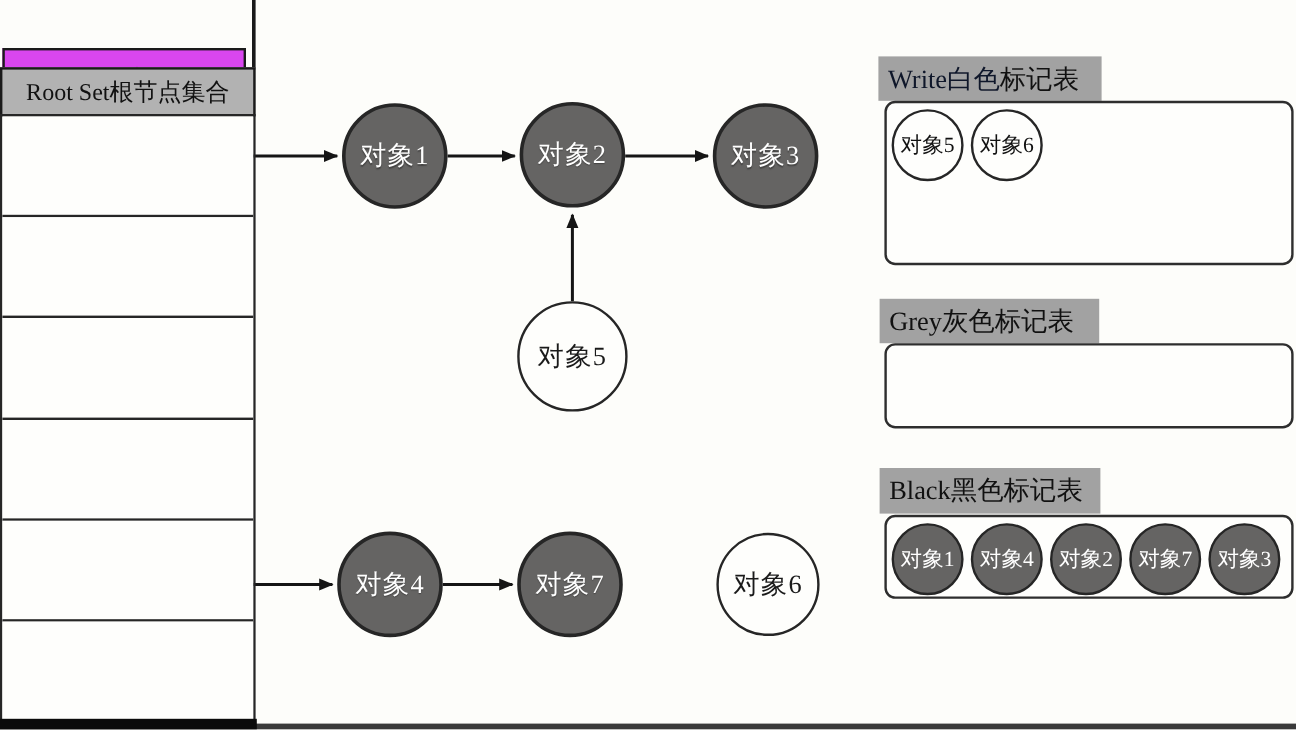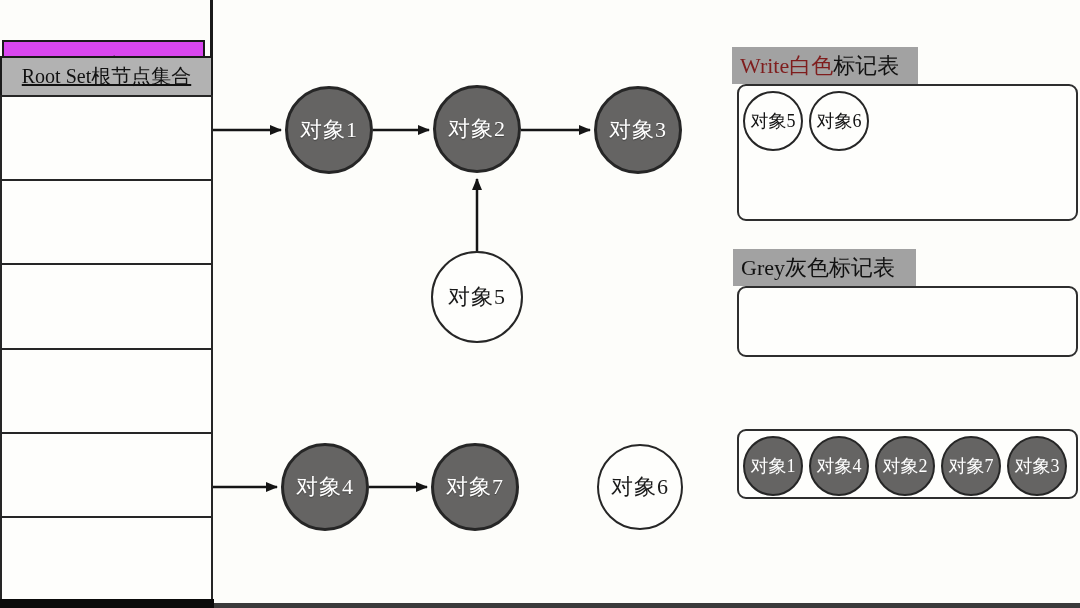--- a/index.html
+++ b/index.html
@@ -6,42 +6,42 @@
   body{font-family:"Liberation Serif","DejaVu Serif",serif;}
   #stage{position:relative;width:1080px;height:608px;background:#fdfdfa;overflow:hidden;}
 
   
   .col-right-line{position:absolute;left:210px;top:0;width:3px;height:58px;background:#1a1a1a;}
   .program-header{position:absolute;left:2px;top:3px;width:203px;height:53px;
     background:#d946ef;border:2px solid #1a1a1a;display:flex;align-items:center;justify-content:center;
     font-size:22px;color:#1c1c1c;box-sizing:border-box;margin-top:37px;}
   .rootset-header{position:absolute;left:0;top:56px;width:213px;height:41px;
     background:#b2b2b2;border:2px solid #1a1a1a;display:flex;align-items:center;justify-content:center;
-    font-size:20px;color:#111;box-sizing:border-box;white-space:nowrap;text-decoration:underline;}
+    font-size:20px;color:#111;box-sizing:border-box;white-space:nowrap;}
   .stack-body{position:absolute;left:0;top:95px;width:213px;height:507px;
     border:2px solid #262626;box-sizing:border-box;display:flex;flex-direction:column;}
   .stack-row{flex:1;border-bottom:2px solid #262626;background:#fefefc;}
   .stack-row:last-child{border-bottom:none;}
   .bottom-strip{position:absolute;left:0;top:603px;width:1080px;height:5px;background:#3a3a3a;}
   .column-bottom-bar{position:absolute;left:0;top:599px;width:214px;height:9px;background:#0b0b0b;}
 
   
   .node{position:absolute;border-radius:50%;display:flex;align-items:center;justify-content:center;
     box-sizing:border-box;font-size:22px;letter-spacing:1px;}
   .node.dark{background:#656463;border:3px solid #262626;color:#fff;
     text-shadow:0 1px 1px rgba(0,0,0,.35);}
   .node.white{background:#fefefc;border:2px solid #262626;color:#1a1a1a;}
 
   
   #edges{position:absolute;left:0;top:0;}
 
   
   .panel-header{position:absolute;background:#a2a2a2;display:flex;align-items:center;
     padding-left:8px;font-size:22px;color:#111;box-sizing:border-box;white-space:nowrap;}
-  .panel-header .hl{color:#7f1d1d;}
+  .panel-header .hl{color:#0f172a;}
   .panel-box{position:absolute;background:#fefefc;border:2px solid #2e2e2e;border-radius:9px;
     box-sizing:border-box;display:flex;align-items:flex-start;padding:5px 4px;gap:6px;}
   .chip{width:60px;height:60px;border-radius:50%;flex:0 0 auto;display:flex;align-items:center;
     justify-content:center;font-size:18px;box-sizing:border-box;}
   .chip.white{background:#fefefc;border:2px solid #262626;color:#111;}
   .chip.dark{background:#656463;border:2px solid #262626;color:#fff;}
 </style>
 </head>
 <body>
 
@@ -110,20 +110,23 @@
     <div class="chip white">
         <span>对象6</span>
       </div>
   </div>
 
   <div class="panel-header" style="left:733px;top:249px;width:183px;height:37px;">
     <span>Grey灰色标记表</span>
   </div>
   <div class="panel-box" style="left:737px;top:286px;width:341px;height:71px;"></div>
 
+  <div class="panel-header" style="left:733px;top:390px;width:184px;height:38px;">
+    <span>Black黑色标记表</span>
+  </div>
   <div class="panel-box" style="left:737px;top:429px;width:341px;height:70px;">
     <div class="chip dark">
         <span>对象1</span>
       </div>
     <div class="chip dark">
         <span>对象4</span>
       </div>
     <div class="chip dark">
         <span>对象2</span>
       </div>

